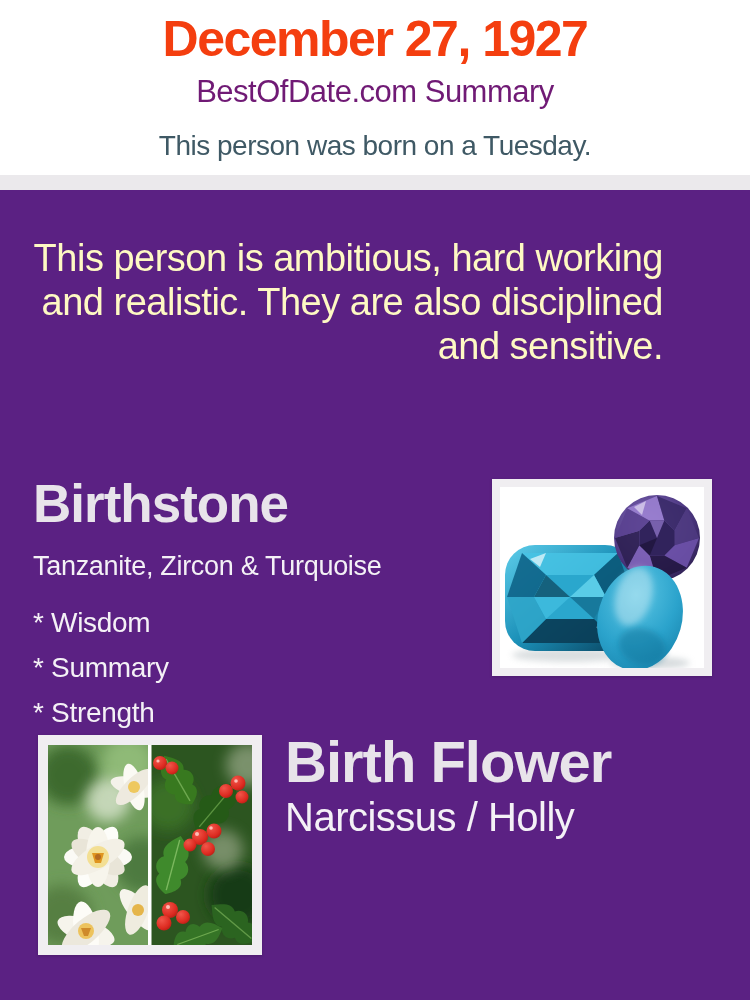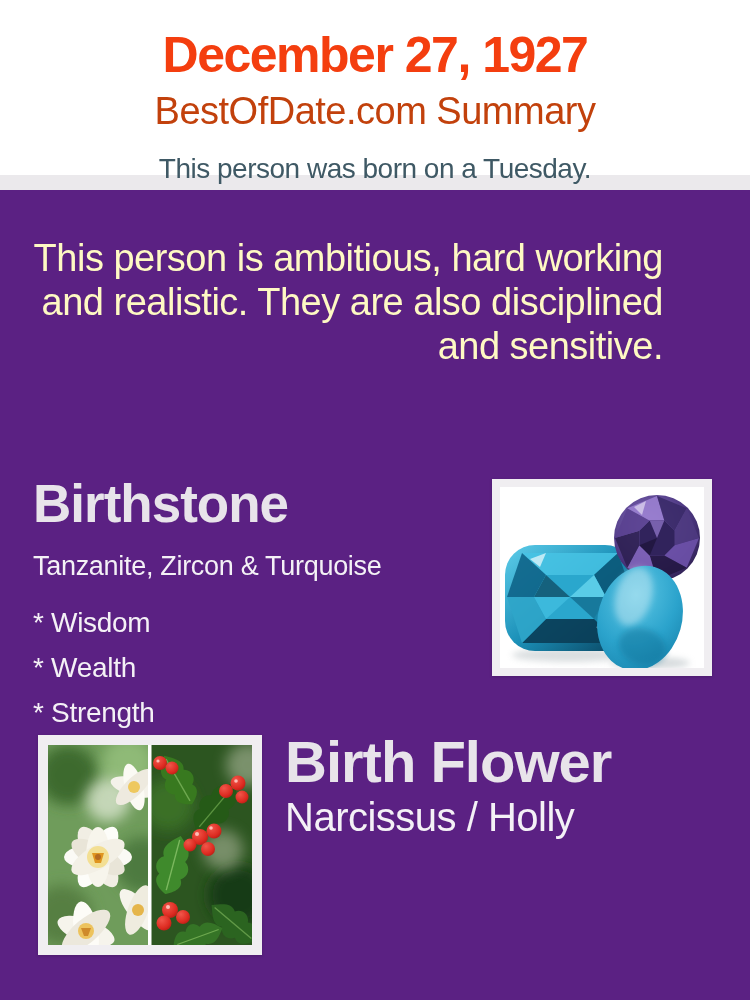--- a/index.html
+++ b/index.html
@@ -6,32 +6,32 @@
   html, body { background: #ffffff; }
   body { font-family: "Liberation Sans", sans-serif; }
   .page {
     position: relative;
     width: 750px;
     height: 1000px;
     background: #ffffff;
     overflow: hidden;
   }
   
-  .top-header { text-align: center; padding-top: 28px; height: 175px; }
+  .top-header { text-align: center; padding-top: 12px; height: 175px; }
   .date-title {
     font-size: 50px;
     font-weight: 700;
     color: #f43e0f;
     letter-spacing: -1.5px;
     line-height: 1.1;
   }
   .site-summary {
-    font-size: 38px;
+    font-size: 31px;
     font-weight: 400;
-    color: #c2410c;
+    color: #701a75;
     margin-top: 7px;
     letter-spacing: -0.5px;
   }
   .weekday-line {
     font-size: 28px;
     color: #3f5965;
     margin-top: 20px;
     letter-spacing: -0.5px;
   }
   .divider-strip { height: 15px; background: #ebe9ec; }
@@ -106,21 +106,21 @@
 
     <section class="zodiac-block">
       <p class="zodiac-desc">This person is ambitious, hard working and realistic. They are also disciplined and sensitive.</p>
     </section>
 
     <section class="birthstone-block">
       <div class="h-lg">Birthstone</div>
       <div class="stones-subtitle">Tanzanite, Zircon &amp; Turquoise</div>
       <ul class="bullet-list">
         <li>* Wisdom</li>
-        <li>* Wealth</li>
+        <li>* Summary</li>
         <li>* Strength</li>
       </ul>
     </section>
 
     <div class="photo-frame gem-frame">
       <div class="photo-inner">
         <svg width="204" height="181" viewBox="0 0 204 181">
           <defs>
             <linearGradient id="zirconBase" x1="0" y1="0" x2="1" y2="1">
               <stop offset="0" stop-color="#5ecdea"></stop>

